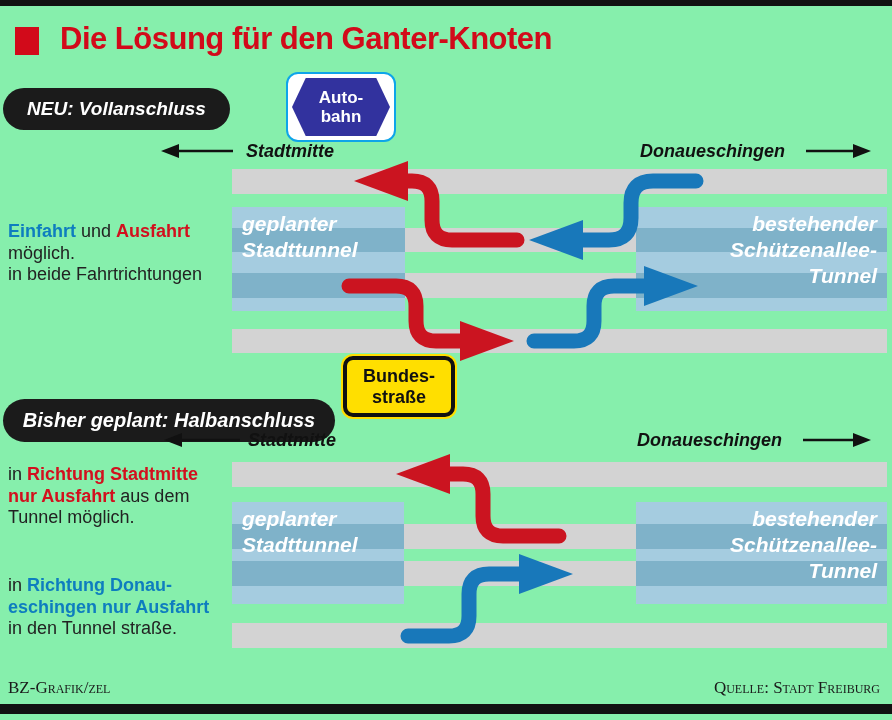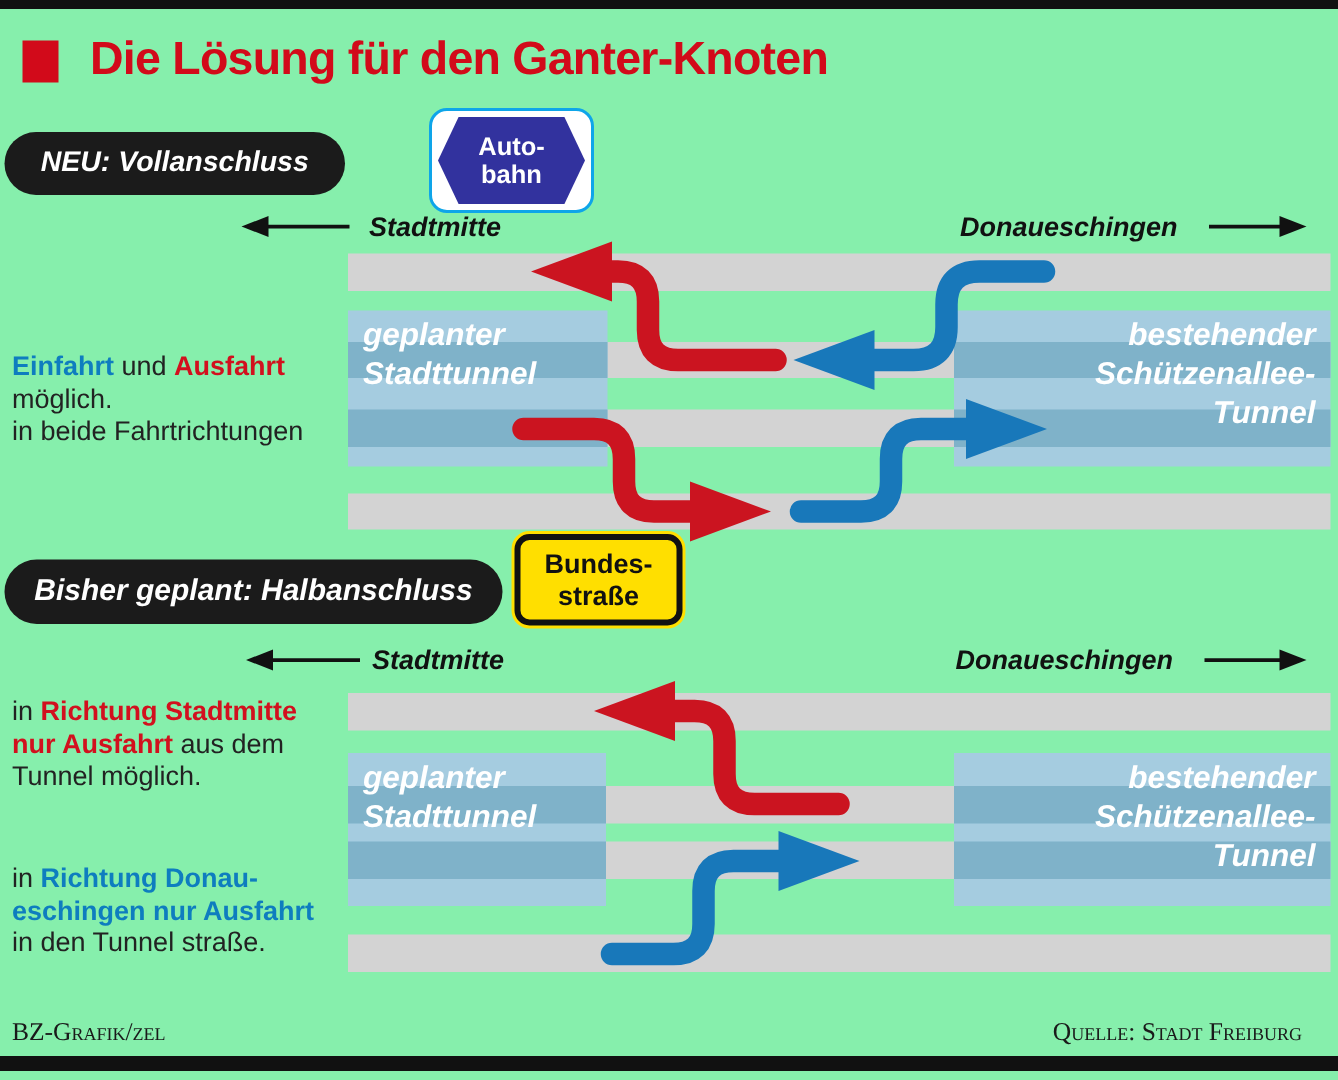--- a/index.html
+++ b/index.html
@@ -9,21 +9,21 @@
   .topbar{top:0;height:6px;}
   .bottombar{top:704px;height:10px;}
 
   .title-square{position:absolute;left:15px;top:27px;width:24px;height:28px;background:#d20a1a;}
   .page-title{position:absolute;left:60px;top:21px;font-size:31px;font-weight:bold;
               letter-spacing:-0.5px;color:#d20a1a;white-space:nowrap;}
 
   .pill{position:absolute;background:#1b1b1b;color:#fff;font-weight:bold;font-style:italic;
         display:flex;align-items:center;justify-content:center;white-space:nowrap;}
   .pill1{left:3px;top:88px;width:227px;height:42px;border-radius:21px;font-size:19px;}
-  .pill2{left:3px;top:373px;width:332px;height:43px;border-radius:22px;font-size:20px;}
+  .pill2{left:3px;top:399px;width:332px;height:43px;border-radius:22px;font-size:20px;}
 
   .autobahn{position:absolute;left:246px;top:72px;width:110px;height:70px;background:#fff;
             border:2px solid #0ea5e9;border-radius:12px;box-sizing:border-box;margin-left:40px;}
   .autobahn .hex{position:absolute;left:4px;top:4px;right:4px;bottom:4px;background:#32329e;
             clip-path:polygon(0% 50%,14% 0%,86% 0%,100% 50%,86% 100%,14% 100%);
             display:flex;flex-direction:column;align-items:center;justify-content:center;
             color:#fff;font-weight:bold;font-size:17px;line-height:19px;}
   .bundes{position:absolute;left:343px;top:356px;width:112px;height:61px;background:#ffdf00;
           border:4px solid #111;border-radius:10px;box-sizing:border-box;
           box-shadow:0 0 0 2px #ffdf00;
@@ -42,21 +42,21 @@
   .tlabel.right{text-align:right;}
 
   .note{position:absolute;left:8px;font-size:18px;line-height:21.5px;color:#222;white-space:nowrap;}
   .note .rd{color:#d2101e;font-weight:bold;}
   .note .bl{color:#0e7dbf;font-weight:bold;}
 
   .overlay{position:absolute;left:0;top:0;width:892px;height:720px;pointer-events:none;}
 
   .footer-credit{position:absolute;left:8px;top:678px;font-family:"Liberation Serif",serif;
                  font-variant:small-caps;font-size:17px;color:#1a1a1a;}
-  .footer-source{position:absolute;right:24px;top:678px;font-family:"Liberation Serif",serif;
+  .footer-source{position:absolute;right:12px;top:678px;font-family:"Liberation Serif",serif;
                  font-variant:small-caps;font-size:17px;color:#1a1a1a;}
 </style>
 </head>
 <body>
 
 <div class="canvas">
 
   <div class="bar topbar"></div>
 
   <div class="title-square"></div>
@@ -91,21 +91,21 @@
   <div class="tunnel" style="left:636px;top:207px;width:251px;height:104px;">
     <div class="stripe" style="top:21px;height:24px;"></div>
     <div class="stripe" style="top:66px;height:25px;"></div>
     <div class="tlabel right">
       <div>bestehender</div>
       <div>Schützenallee-</div>
       <div>Tunnel</div>
     </div>
   </div>
 
-  <div class="note" style="top:234px;">
+  <div class="note" style="top:221px;">
     <div><span class="bl">Einfahrt</span><span> und </span><span class="rd">Ausfahrt</span></div>
     <div>möglich.</div>
     <div>in beide Fahrtrichtungen</div>
   </div>
 
   <div class="pill pill2">
     <span>Bisher geplant: Halbanschluss</span>
   </div>
   <div class="bundes">
     <span>Bundes-</span>

